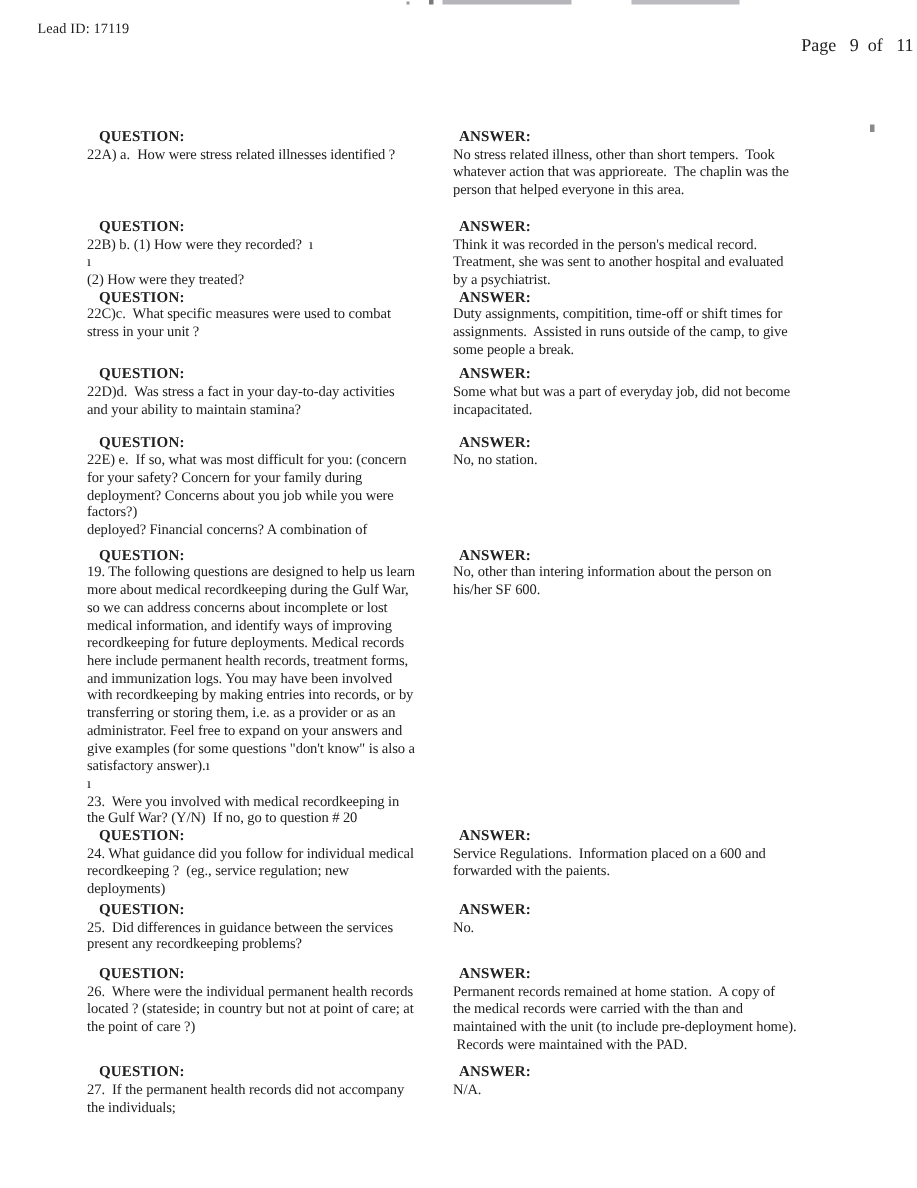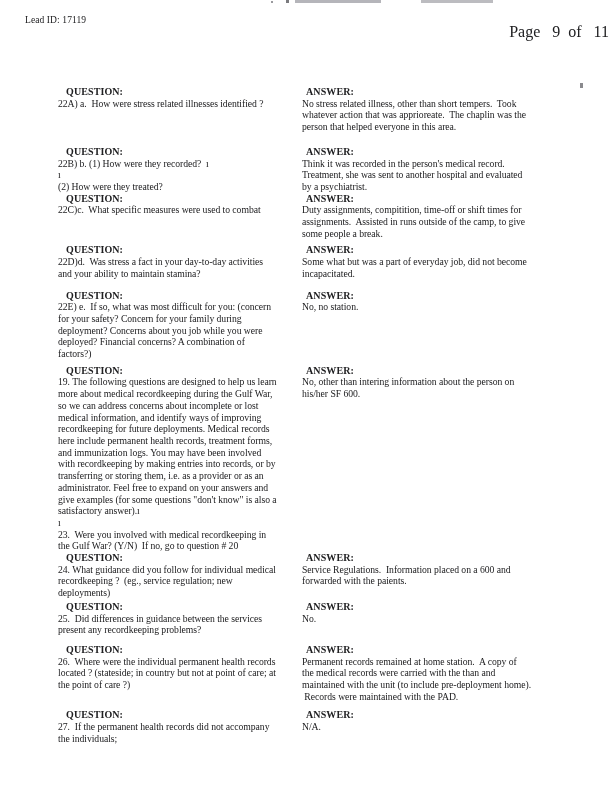--- a/index.html
+++ b/index.html
@@ -15,21 +15,21 @@
   
   .artifact{position:absolute;}
   .artifact-bar-1{left:295px;top:0;width:86px;height:3px;background:#b5b5ba;}
   .artifact-bar-2{left:421px;top:0;width:72px;height:3px;background:#bcbcc0;}
   .artifact-speck-1{left:286px;top:0;width:3px;height:3px;background:#7a7a7e;}
   .artifact-speck-2{left:271px;top:1px;width:2px;height:2px;background:#9a9a9e;}
   .artifact-speck-3{left:580px;top:83px;width:3px;height:5px;background:#8a8a8e;}
 
   .hdr{position:absolute;top:15px;left:25px;right:22px;display:flex;justify-content:space-between;align-items:flex-start;}
   .lead-id{font-size:9.5px;letter-spacing:0.1px;}
-  .page-indicator{font-size:16px;margin-top:8px;white-space:pre;}
+  .page-indicator{font-size:12px;margin-top:8px;white-space:pre;}
 
   .qa-list{position:absolute;top:86px;left:58px;right:12px;}
   .row{display:flex;align-items:flex-start;}
   .q-col{width:244px;flex:none;}
   .a-col{flex:1;min-width:0;}
   .line{
     white-space:pre;
     font-size:9.7px;
     line-height:11.7px;
     letter-spacing:-0.05px;
@@ -96,20 +96,21 @@
       <div class="line">Think it was recorded in the person's medical record.</div>
           <div class="line">Treatment, she was sent to another hospital and evaluated</div>
           <div class="line">by a psychiatrist.</div>
         </div>
     </section>
 
     <section class="row">
       <div class="q-col">
         <div class="q-heading">QUESTION:</div>
       <div class="line">22C)c.  What specific measures were used to combat</div>
+          <div class="line">stress in your unit ?</div>
         </div>
       <div class="a-col">
         <div class="a-heading">ANSWER:</div>
       <div class="line">Duty assignments, compitition, time-off or shift times for</div>
           <div class="line">assignments.  Assisted in runs outside of the camp, to give</div>
           <div class="line">some people a break.</div>
         </div>
     </section>
 
     <section class="row">
@@ -124,22 +125,22 @@
           <div class="line">incapacitated.</div>
         </div>
     </section>
 
     <section class="row">
       <div class="q-col">
         <div class="q-heading">QUESTION:</div>
       <div class="line">22E) e.  If so, what was most difficult for you: (concern</div>
           <div class="line">for your safety? Concern for your family during</div>
           <div class="line">deployment? Concerns about you job while you were</div>
+          <div class="line">factors?)</div>
           <div class="line">deployed? Financial concerns? A combination of</div>
-          <div class="line">factors?)</div>
         </div>
       <div class="a-col">
         <div class="a-heading">ANSWER:</div>
       <div class="line">No, no station.</div>
         </div>
     </section>
 
     <section class="row">
       <div class="q-col">
         <div class="q-heading">QUESTION:</div>

